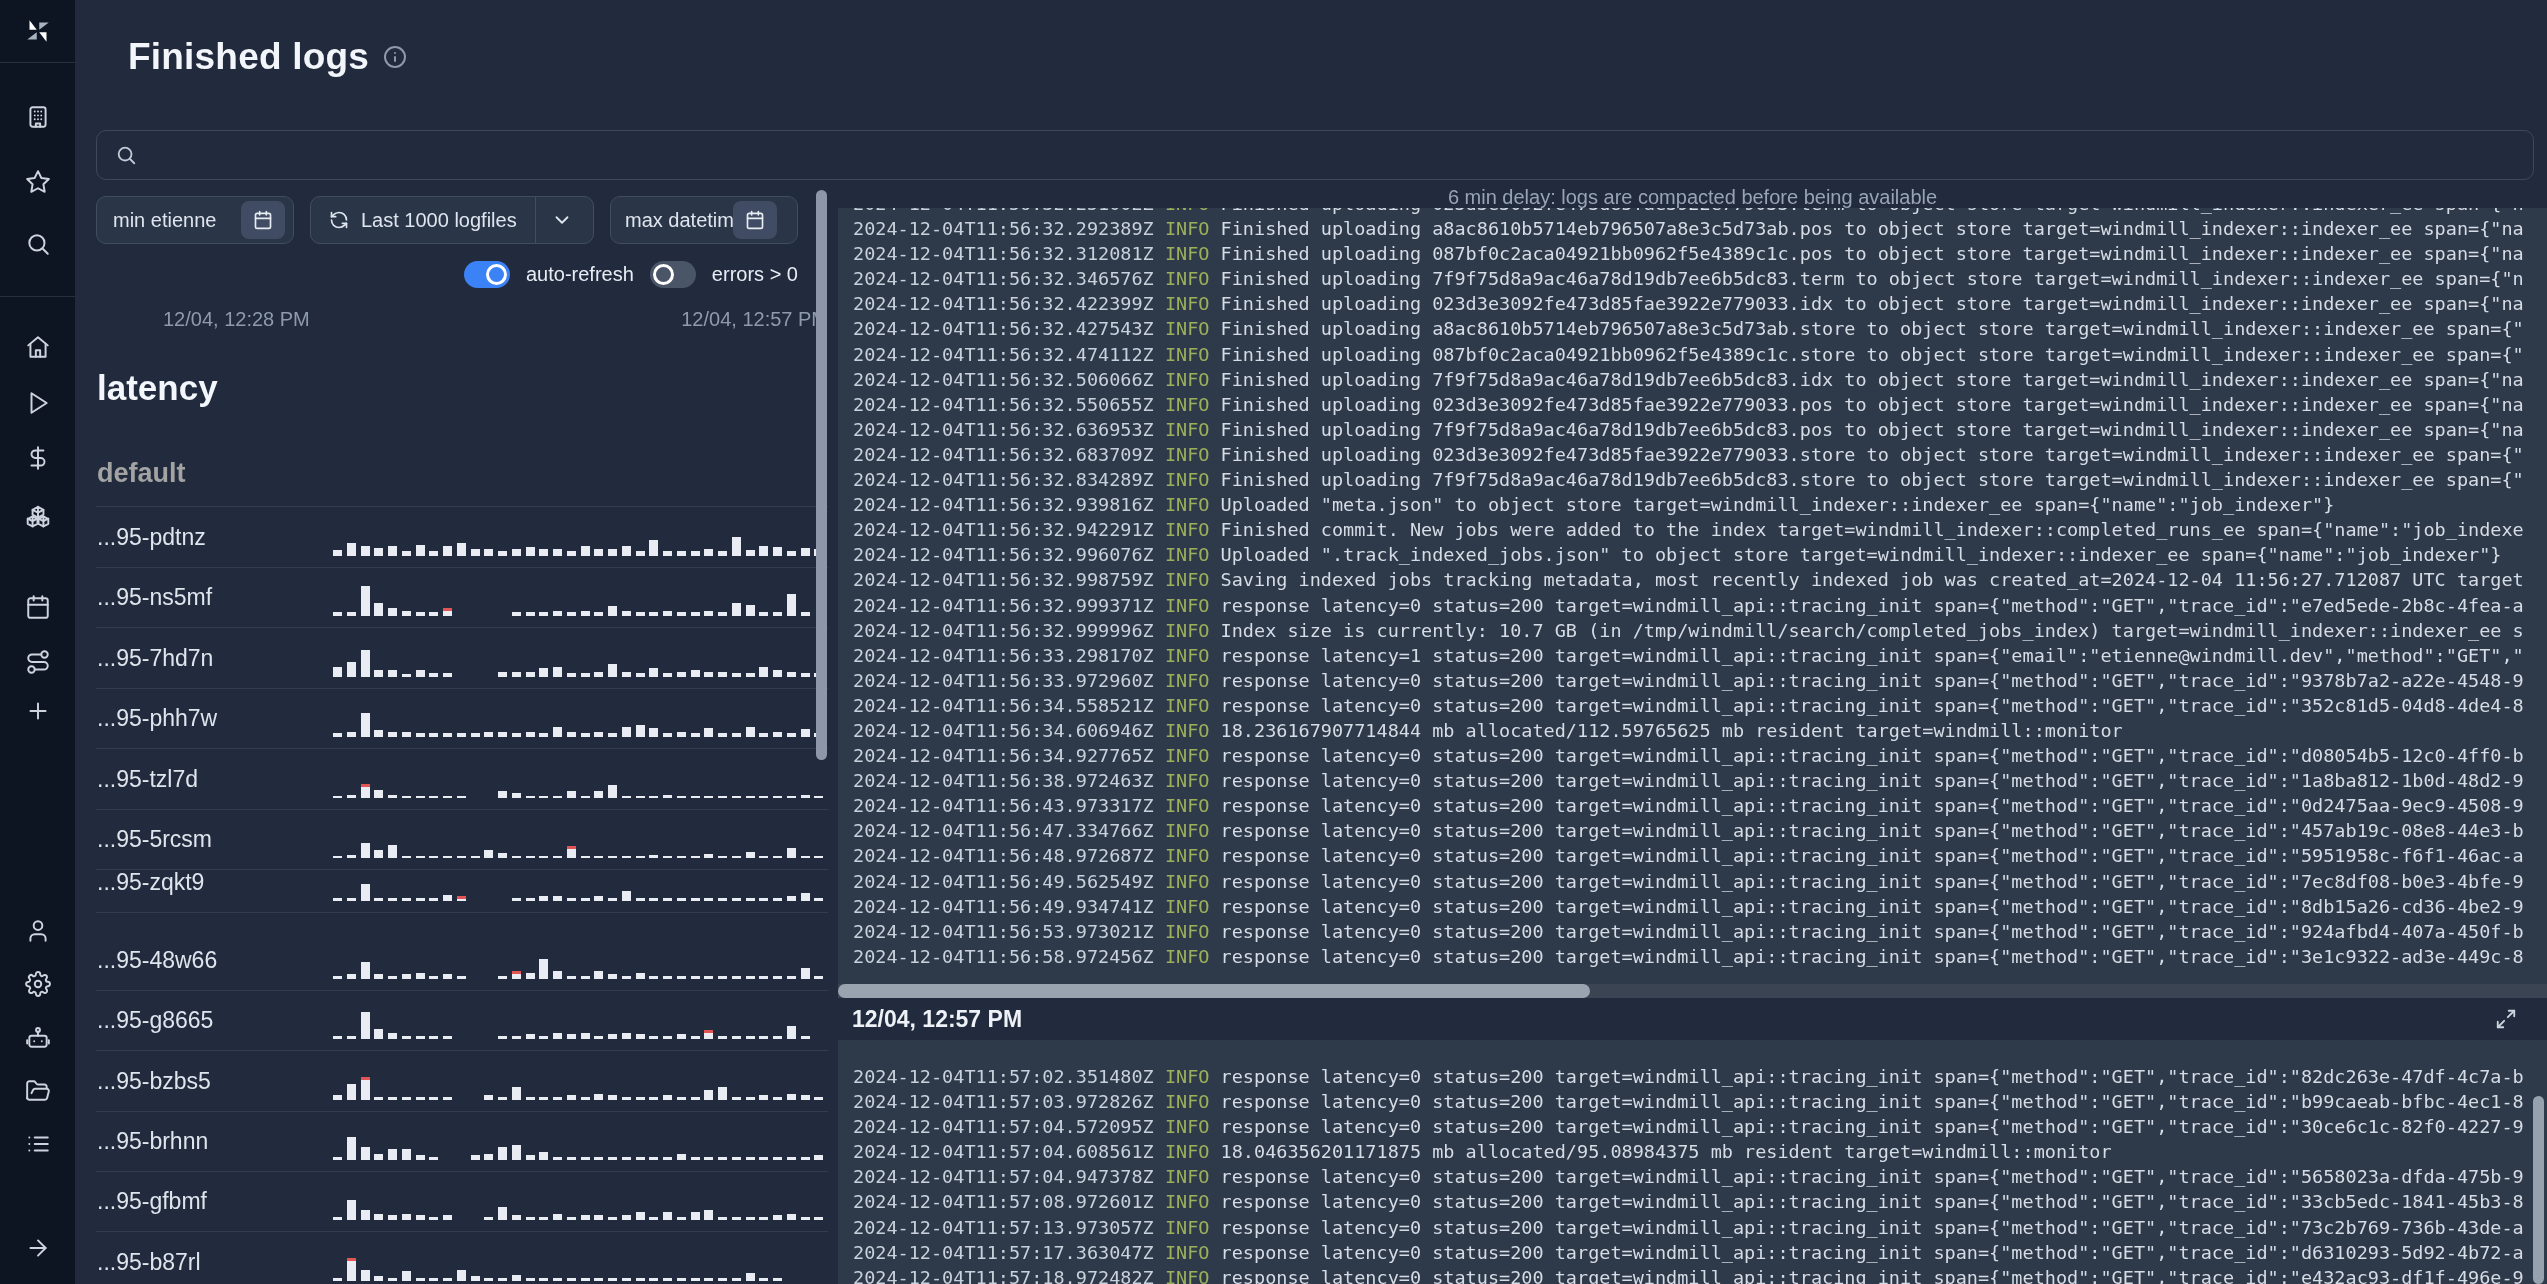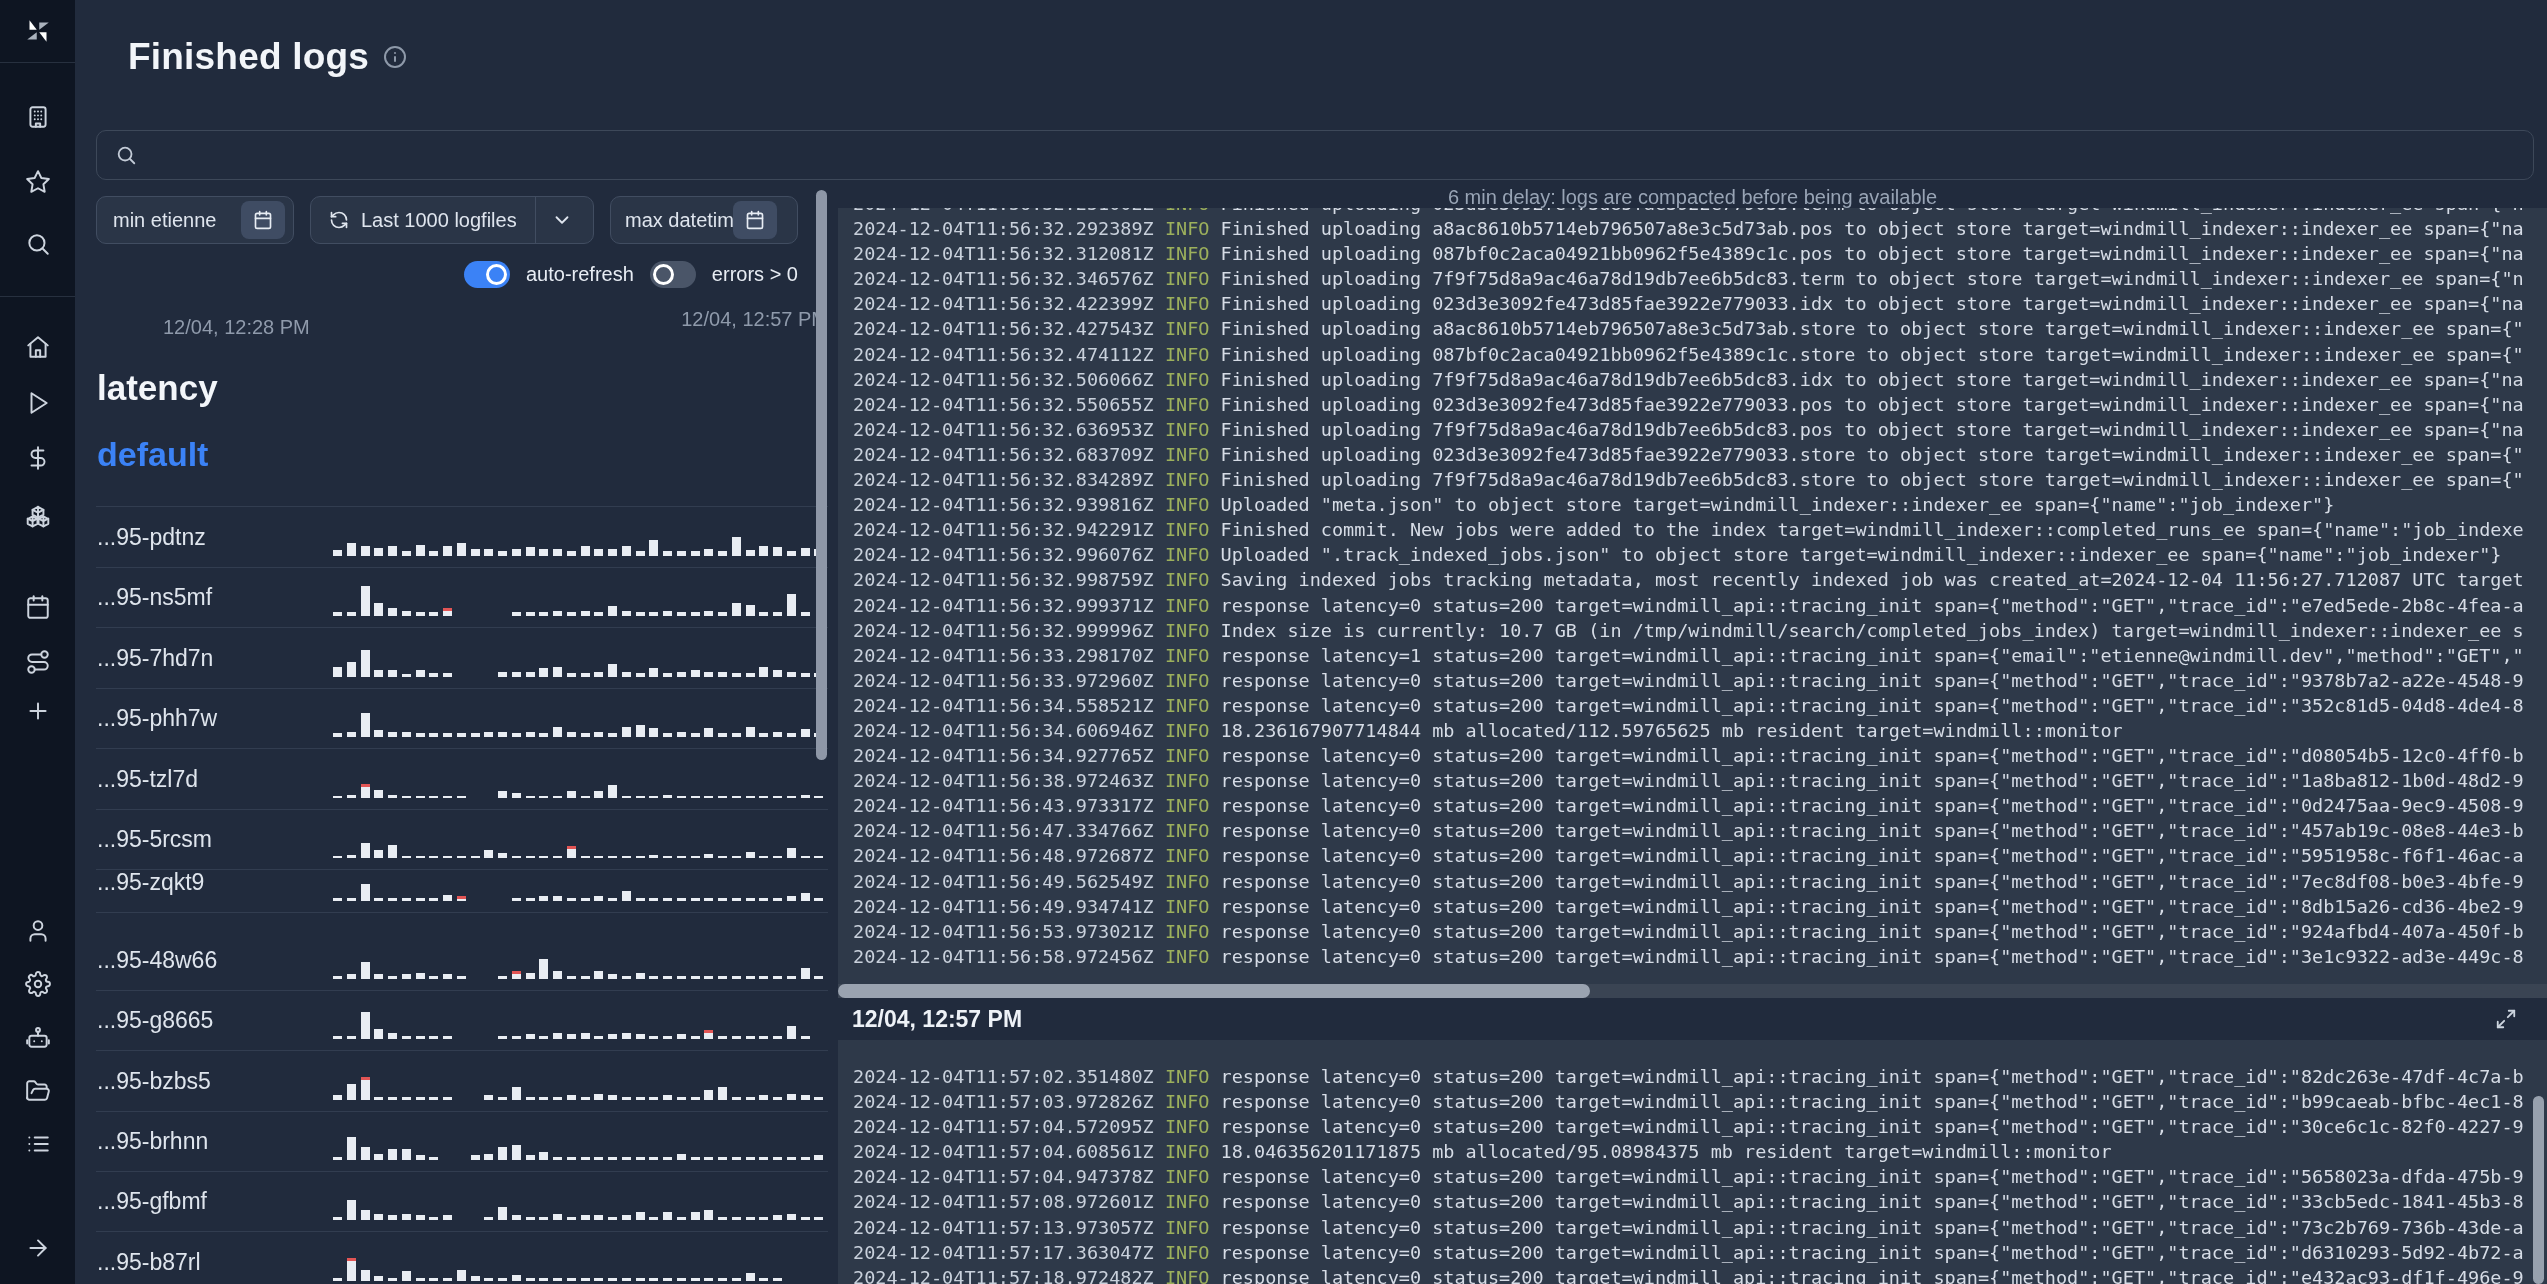--- a/index.html
+++ b/index.html
@@ -39,25 +39,25 @@
   #toggle-row{position:absolute;left:96px;top:258px;width:702px;height:32px;display:flex;align-items:center;justify-content:flex-end;gap:16px;}
   .toggle{width:46px;height:27px;border-radius:14px;position:relative;cursor:pointer;flex:none;}
   .toggle .knob{position:absolute;top:3px;width:15px;height:15px;border:3px solid #ffffff;border-radius:50%;background:transparent;}
   .toggle.on{background:#3b82f6;}
   .toggle.on .knob{right:3px;}
   .toggle.off{background:#4a5568;}
   .toggle.off .knob{left:3px;}
   .toggle-label{font-size:20px;color:#e8edf4;}
   
   .range-label{position:absolute;top:308px;font-size:20px;color:#8f9aab;}
-  #range-start{left:163px;margin-top:8px;}
+  #range-start{left:163px;}
   #range-end{left:676px;width:152px;text-align:right;}
   
   #workers-heading{position:absolute;left:97px;top:368px;font-size:35px;font-weight:700;color:#f3f6fa;}
-  #worker-group{position:absolute;left:97px;top:435px;font-size:34px;font-weight:700;color:#3b82f6;}
+  #worker-group{position:absolute;left:97px;top:458px;font-size:27px;font-weight:700;color:#a3a3a3;}
   #worker-list{position:absolute;left:96px;top:506px;width:732px;height:778px;overflow:hidden;border-top:1px solid #323d50;}
   .worker-row{position:absolute;left:0;width:732px;height:60px;border-bottom:1px solid #323d50;cursor:pointer;}
   .worker-name{position:absolute;left:1px;top:0;height:60px;line-height:60px;font-size:23px;color:#dfe5ed;}
   .sparkline{position:absolute;left:237px;bottom:11px;width:495px;height:40px;display:flex;align-items:flex-end;}
   .bar-slot{width:13.75px;height:40px;display:flex;align-items:flex-end;flex:none;}
   .bar{width:9px;display:flex;flex-direction:column;justify-content:flex-end;}
   .bar-red{width:9px;}
   
   #left-scrollbar{position:absolute;left:816px;top:190px;width:11px;height:570px;border-radius:6px;background:#8e97a7;cursor:pointer;}
   #h-scrollbar{position:absolute;left:838px;top:984px;width:1709px;height:14px;background:#3a4453;}

